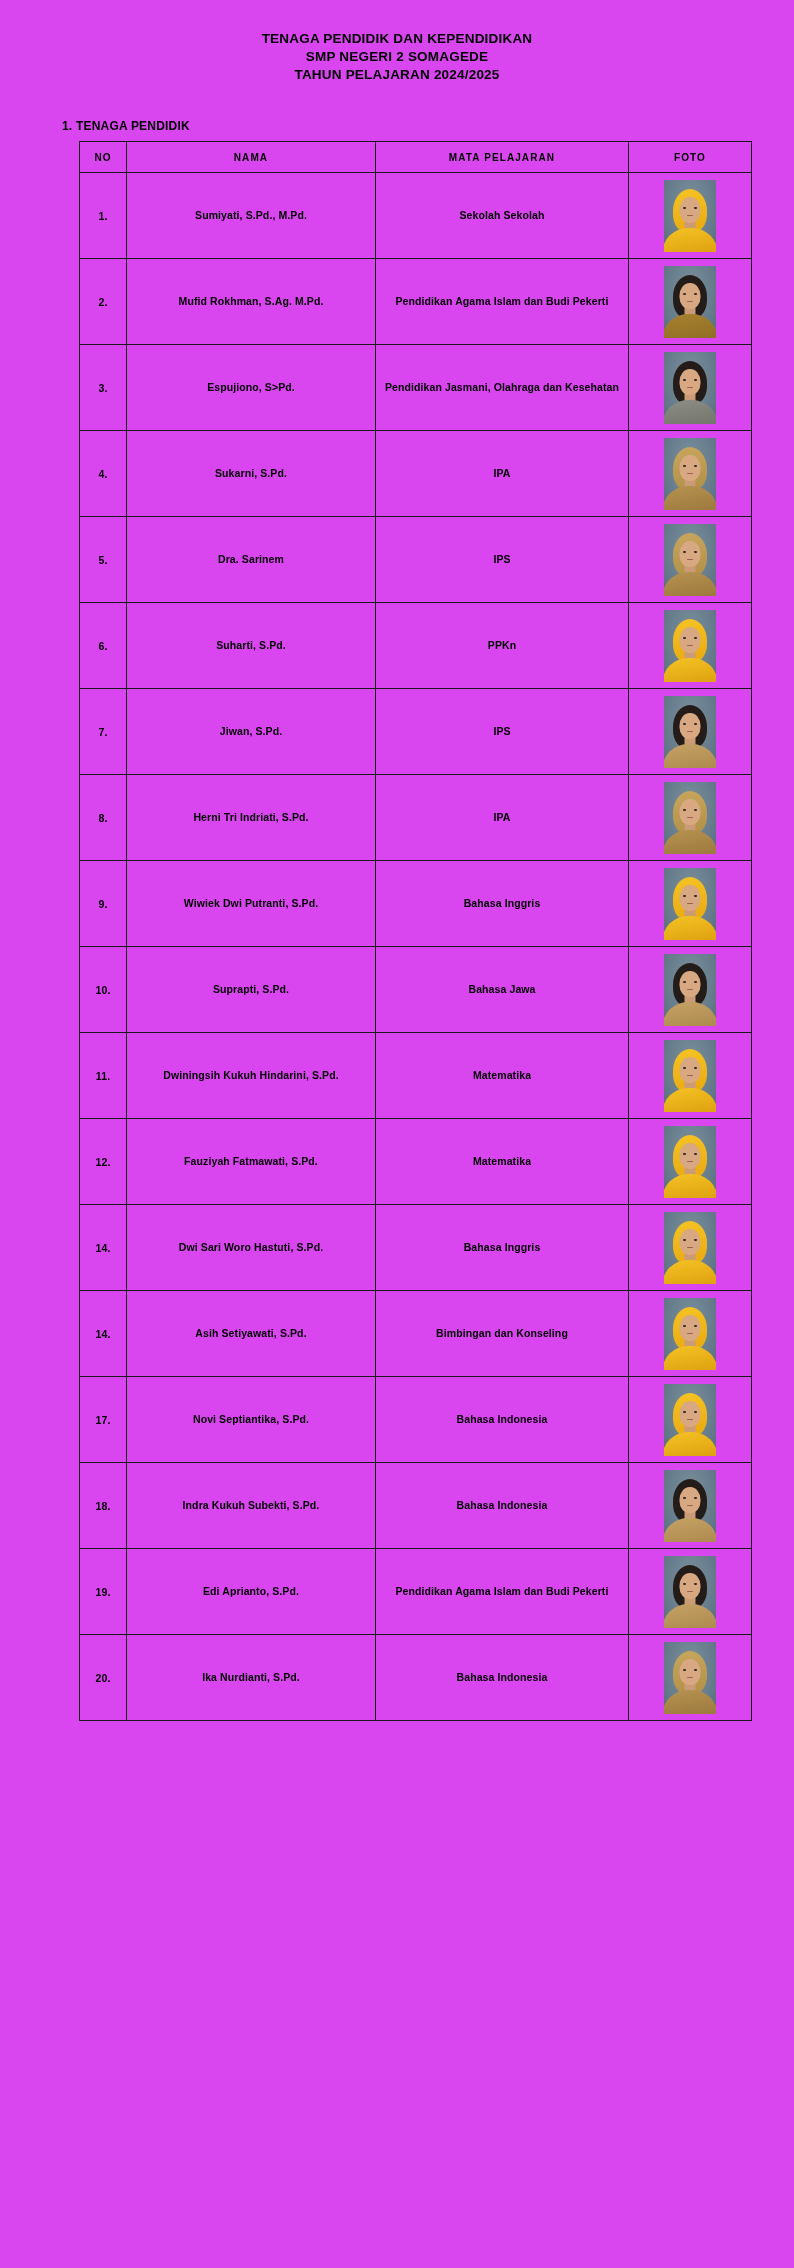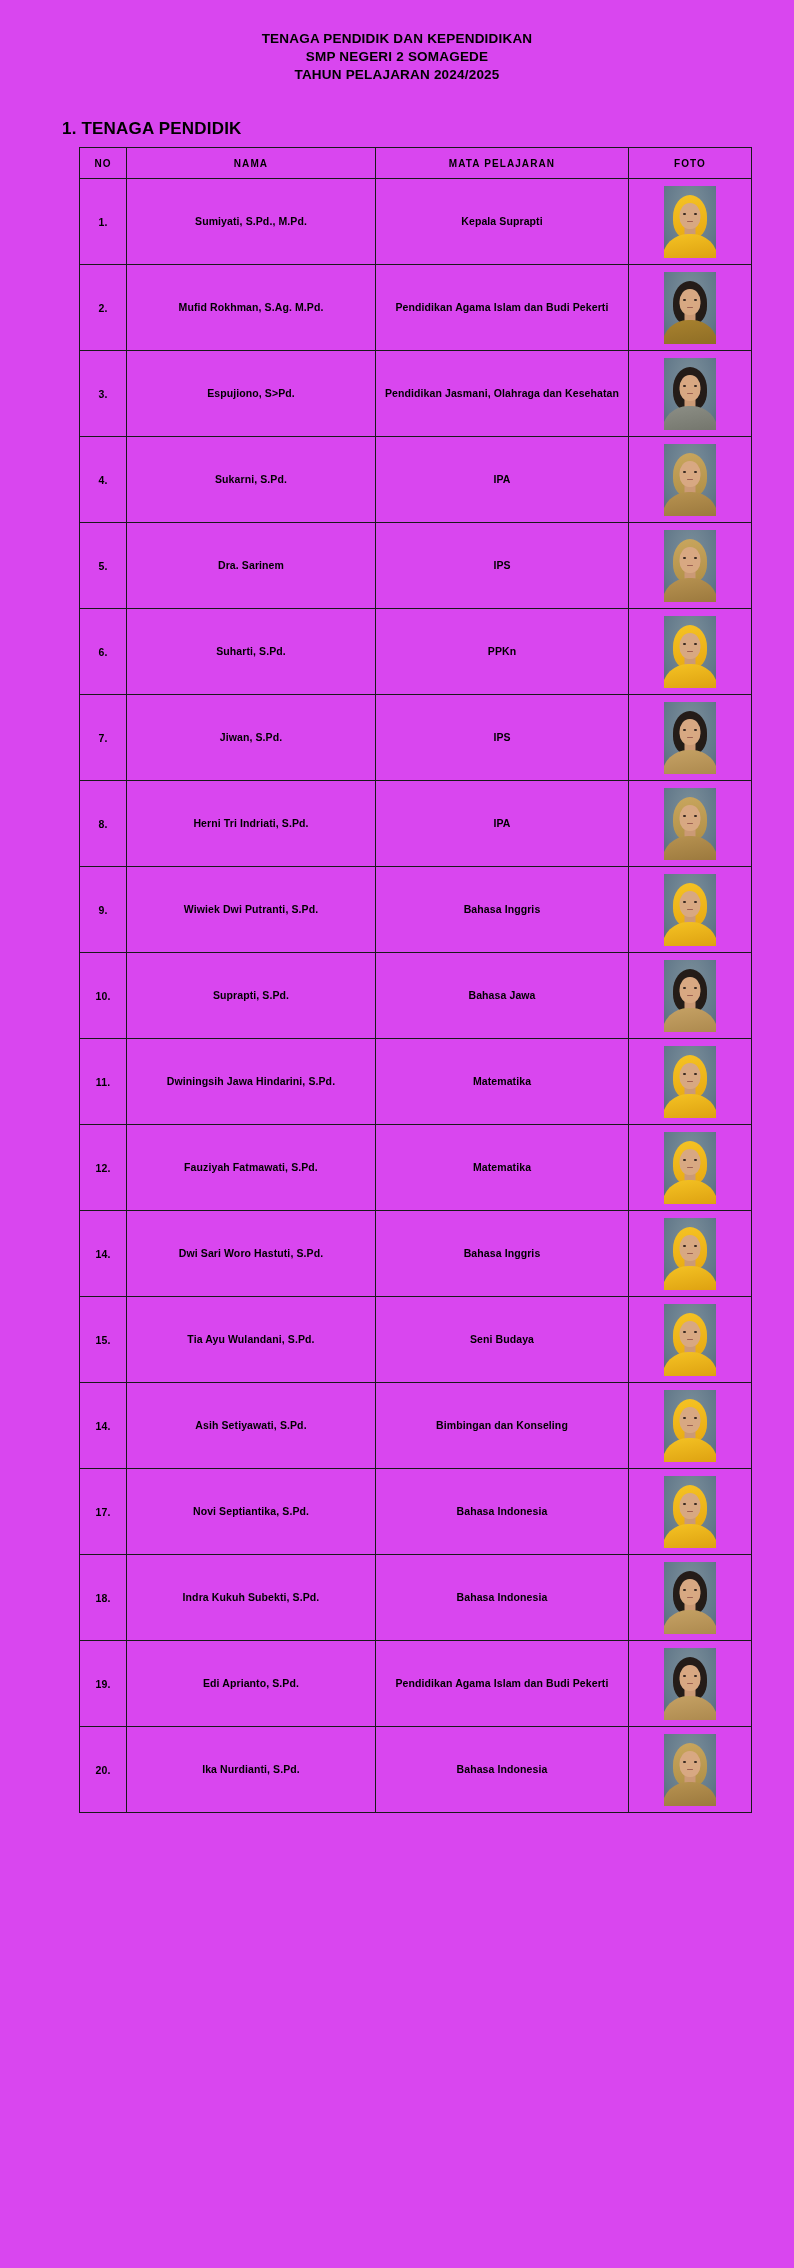--- a/index.html
+++ b/index.html
@@ -31,21 +31,21 @@
     font-size: 13.5px;
     letter-spacing: 0.2px;
     line-height: 1.32;
     color: #000;
   }
 
   
   .section-heading {
     margin: 36px 0 8px 62px;
     font-weight: 800;
-    font-size: 17px;
+    font-size: 12px;
     letter-spacing: 0.2px;
   }
 
   
   .table-wrap {
     margin: 0 auto 0 79px;
     width: 672px;
   }
   table.staff {
     border-collapse: collapse;
@@ -198,21 +198,21 @@
           <th>NO</th>
           <th>NAMA</th>
           <th>MATA PELAJARAN</th>
           <th>FOTO</th>
         </tr>
       </thead>
       <tbody id="staff-body">
           <tr>
             <td class="no">1.</td>
             <td class="nama">Sumiyati, S.Pd., M.Pd.</td>
-            <td class="mapel">Kepala Suprapti</td>
+            <td class="mapel">Sekolah Sekolah</td>
             <td class="foto">
               <div class="photo v-yellow">
                 <div class="bg"></div>
                 <div class="cover"></div>
                 <div class="neck"></div>
                 <div class="head"></div>
                 <div class="eye l"></div>
                 <div class="eye r"></div>
                 <div class="mouth"></div>
                 <div class="body"></div>
@@ -367,21 +367,21 @@
                 <div class="head"></div>
                 <div class="eye l"></div>
                 <div class="eye r"></div>
                 <div class="mouth"></div>
                 <div class="body"></div>
               </div>
             </td>
           </tr>
           <tr>
             <td class="no">11.</td>
-            <td class="nama">Dwiningsih Jawa Hindarini, S.Pd.</td>
+            <td class="nama">Dwiningsih Kukuh Hindarini, S.Pd.</td>
             <td class="mapel">Matematika</td>
             <td class="foto">
               <div class="photo v-yellow">
                 <div class="bg"></div>
                 <div class="cover"></div>
                 <div class="neck"></div>
                 <div class="head"></div>
                 <div class="eye l"></div>
                 <div class="eye r"></div>
                 <div class="mouth"></div>
@@ -417,37 +417,20 @@
                 <div class="neck"></div>
                 <div class="head"></div>
                 <div class="eye l"></div>
                 <div class="eye r"></div>
                 <div class="mouth"></div>
                 <div class="body"></div>
               </div>
             </td>
           </tr>
           <tr>
-            <td class="no">15.</td>
-            <td class="nama">Tia Ayu Wulandani, S.Pd.</td>
-            <td class="mapel">Seni Budaya</td>
-            <td class="foto">
-              <div class="photo v-yellow">
-                <div class="bg"></div>
-                <div class="cover"></div>
-                <div class="neck"></div>
-                <div class="head"></div>
-                <div class="eye l"></div>
-                <div class="eye r"></div>
-                <div class="mouth"></div>
-                <div class="body"></div>
-              </div>
-            </td>
-          </tr>
-          <tr>
             <td class="no">14.</td>
             <td class="nama">Asih Setiyawati, S.Pd.</td>
             <td class="mapel">Bimbingan dan Konseling</td>
             <td class="foto">
               <div class="photo v-yellow">
                 <div class="bg"></div>
                 <div class="cover"></div>
                 <div class="neck"></div>
                 <div class="head"></div>
                 <div class="eye l"></div>

